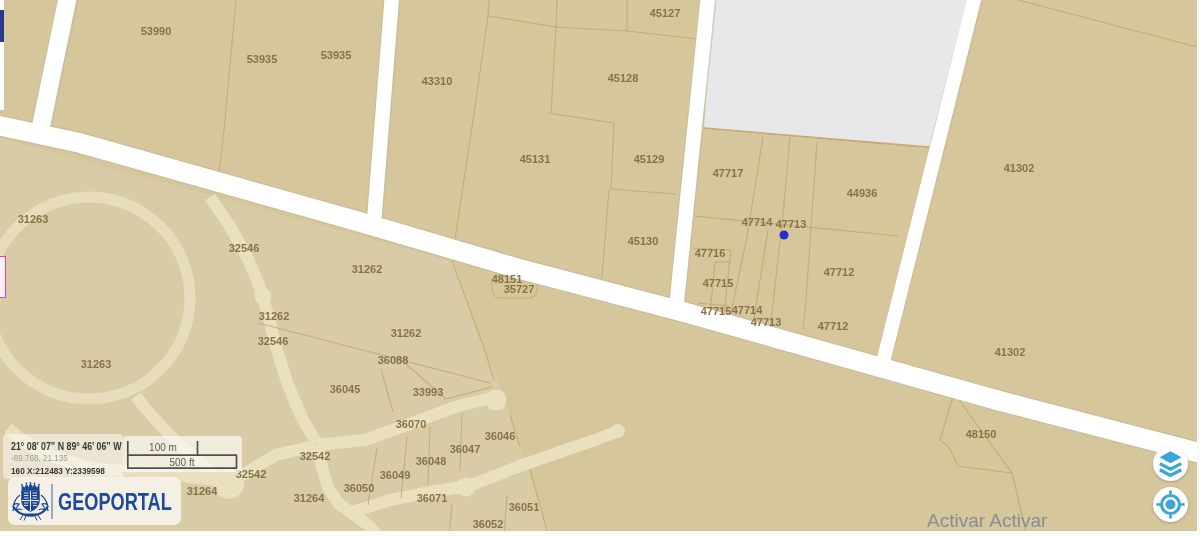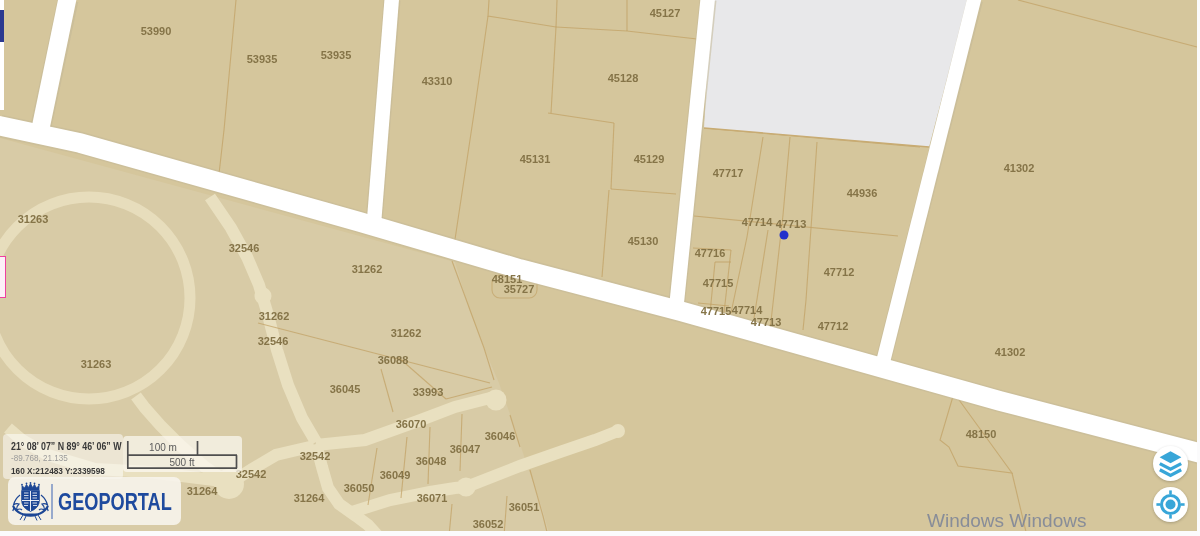--- a/index.html
+++ b/index.html
@@ -227,21 +227,21 @@
     <path d="M2,25.5 L0.8,29 M35,25.5 L36.2,29" stroke-width="1.2"></path>
     <path d="M12,32.5 Q18.5,35 25,32.5" stroke-width="2"></path>
     <path d="M11,33 L8,38 M26,33 L29,38 M14,34 L12,38.5 M23,34 L25,38.5" stroke-width="1"></path>
   </g>
 </svg>
 
 <div class="abs" style="left:51px;top:484px;width:1.5px;height:35px;background:#97a9cc;"></div>
 
 <div class="abs" style="left:58px;top:489px;font-size:23px;font-weight:bold;color:#1e4a9e;letter-spacing:0px;transform:scaleX(0.79);transform-origin:left top;">GEOPORTAL</div>
 
-<div class="abs" style="left:927px;top:510px;font-size:19px;color:rgba(122,130,152,0.85);">Windows Windows</div>
+<div class="abs" style="left:927px;top:510px;font-size:19px;color:rgba(122,130,152,0.85);">Activar Activar</div>
 
 <div class="abs" style="left:1153px;top:446px;width:35px;height:35px;border-radius:50%;background:#ffffff;box-shadow:0 1px 3px rgba(0,0,0,0.22);"></div>
 <svg class="abs" style="left:1153px;top:446px;" width="35" height="35" viewBox="0 0 35 35">
   <g fill="#38a6d8" stroke="none">
     <path d="M17.5,5.2 L28.4,11.2 L17.5,17.2 L6.6,11.2 Z"></path>
   </g>
   <g fill="none" stroke="#38a6d8" stroke-width="3.3" stroke-linejoin="miter">
     <path d="M6.8,17.6 L17.5,23.2 L28.2,17.6"></path>
     <path d="M6.8,23.8 L17.5,29.4 L28.2,23.8"></path>
   </g>

